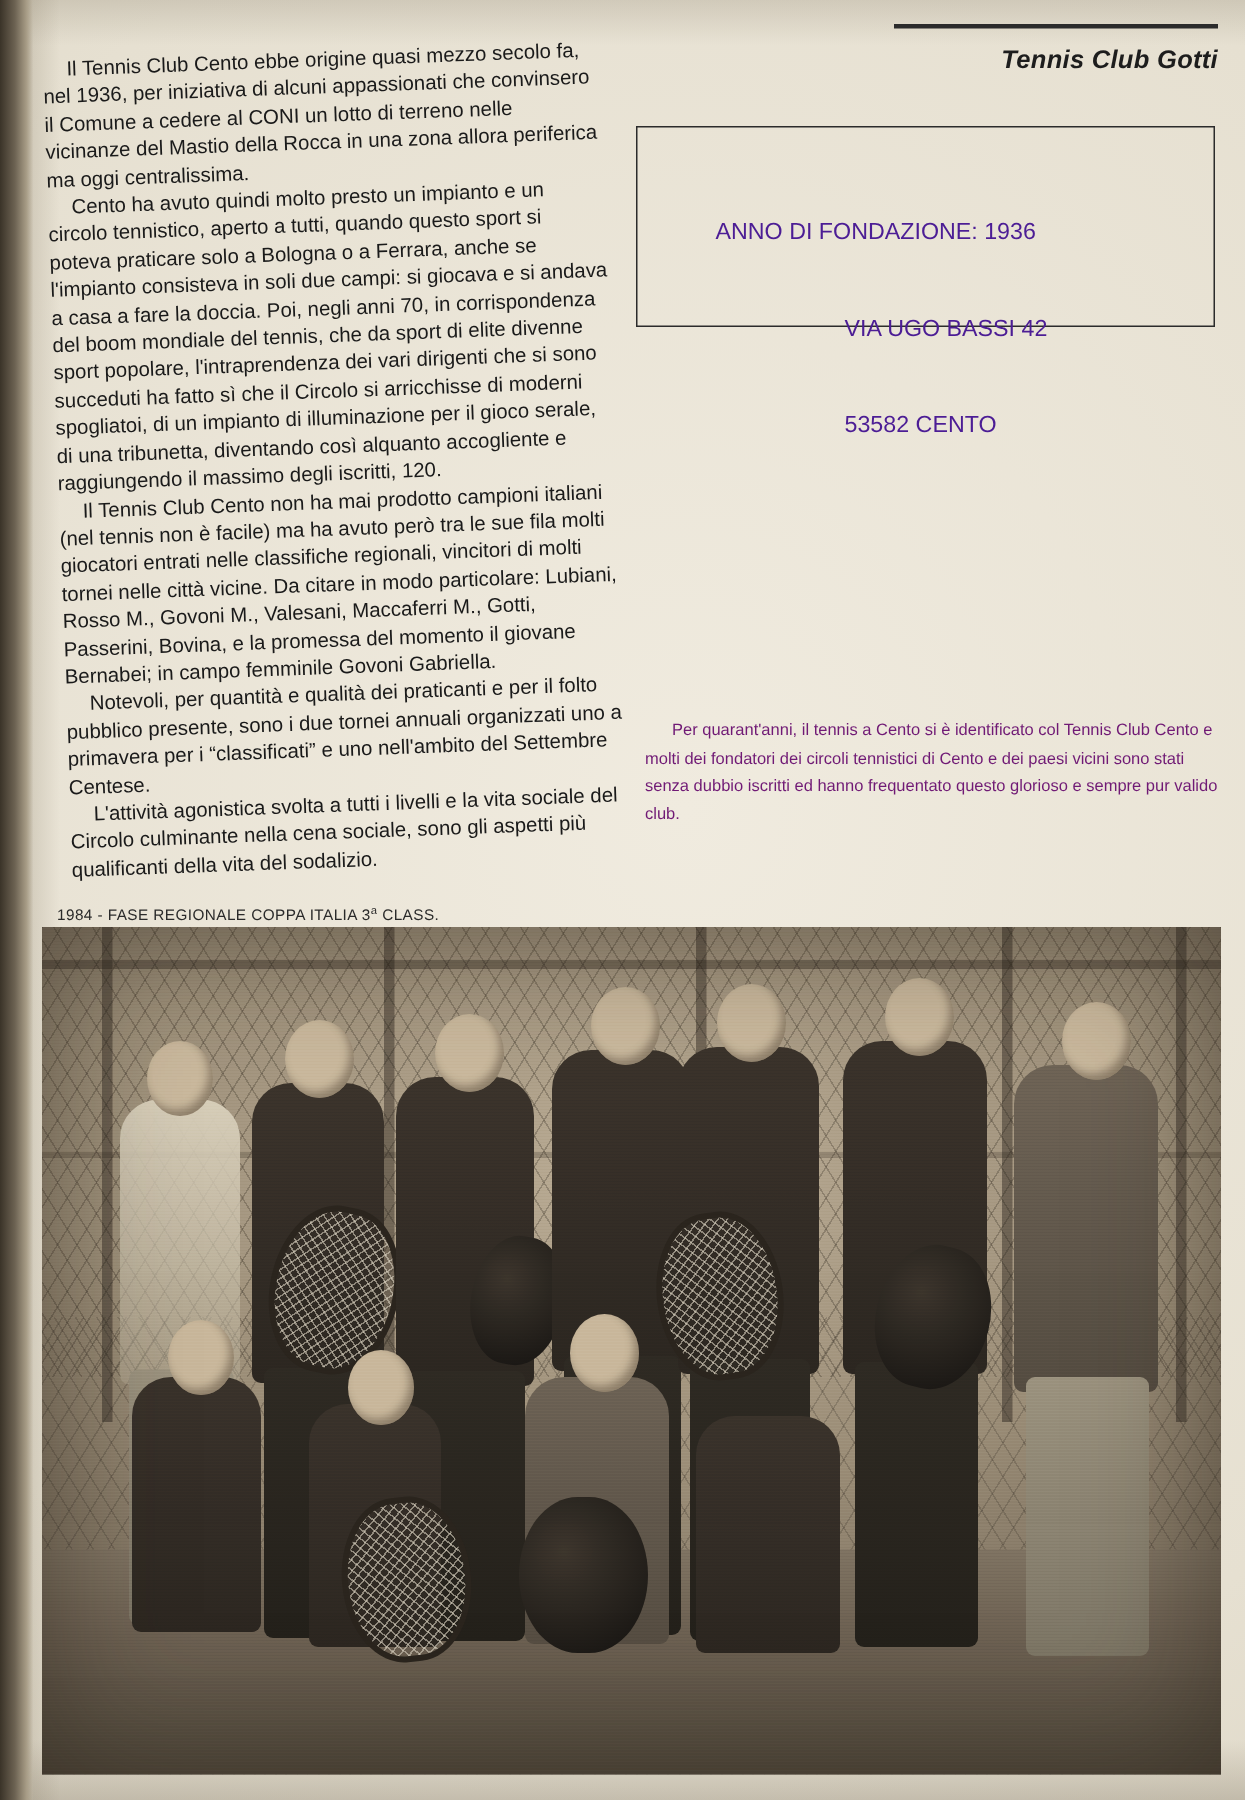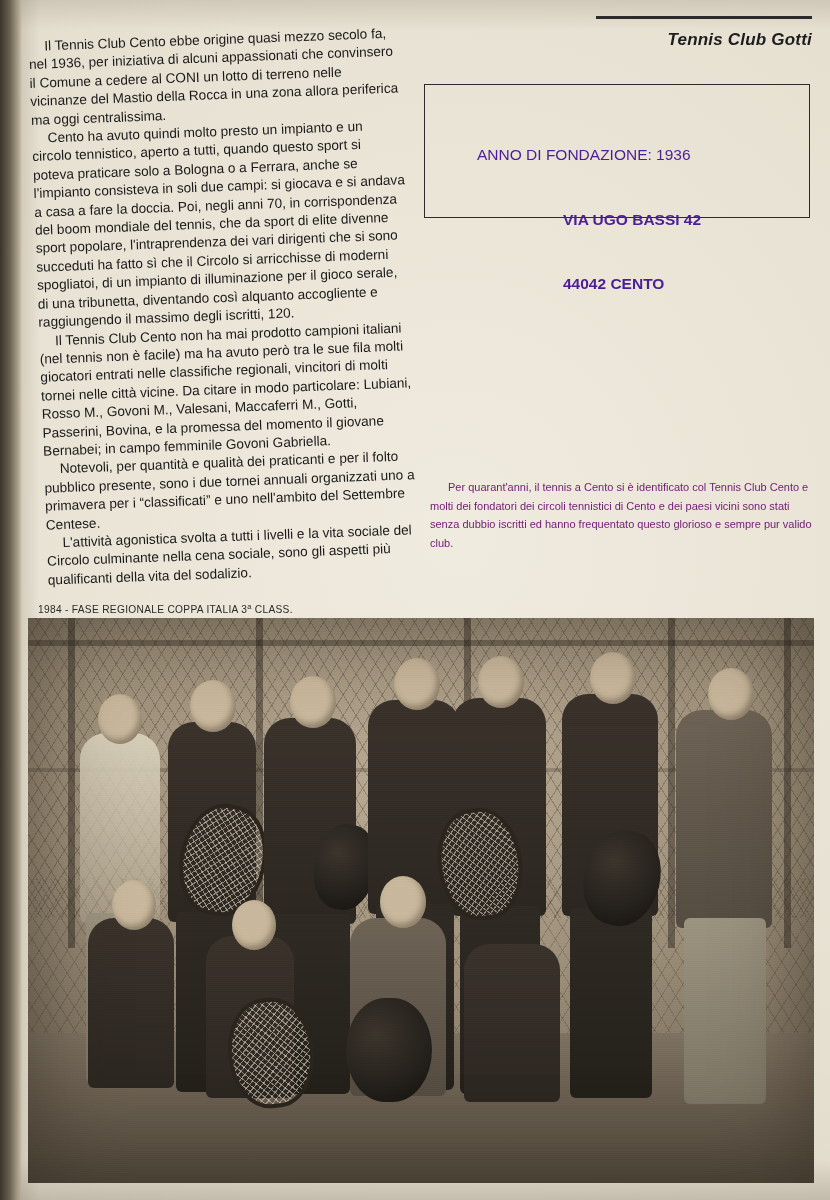--- a/index.html
+++ b/index.html
@@ -72,21 +72,21 @@
   .info-lines {
     position: absolute;
     left: 52px;
     top: 16px;
     font-size: 15.5px;
     line-height: 21.5px;
     color: #4c1d95;
     white-space: pre;
   }
   .info-lines div { white-space: pre; }
-  .indent { padding-left: 86px; font-weight: bold; }
+  .indent { padding-left: 86px; }
 
   
   .col-left {
     position: absolute;
     left: 6px;
     top: 38px;
     width: 372px;
     font-size: 13.6px;
     line-height: 18.4px;
     color: #1a1a1a;
@@ -211,21 +211,21 @@
 
   <div id="content">
 
     <div class="top-rule"></div>
     <div class="page-header">Tennis Club Gotti</div>
 
     <div class="info-box">
       <div class="info-lines">
         <div>ANNO DI FONDAZIONE: 1936</div>
         <div class="indent">VIA UGO BASSI 42</div>
-        <div class="indent">44042 CENTO</div>
+        <div class="indent">53582 CENTO</div>
       </div>
     </div>
 
     <div class="col-left">
       <p>Il Tennis Club Cento ebbe origine quasi mezzo secolo fa, nel 1936, per iniziativa di alcuni appassionati che convinsero il Comune a cedere al CONI un lotto di terreno nelle vicinanze del Mastio della Rocca in una zona allora periferica ma oggi centralissima.</p>
       <p>Cento ha avuto quindi molto presto un impianto e un circolo tennistico, aperto a tutti, quando questo sport si poteva praticare solo a Bologna o a Ferrara, anche se l'impianto consisteva in soli due campi: si giocava e si andava a casa a fare la doccia. Poi, negli anni 70, in corrispondenza del boom mondiale del tennis, che da sport di elite divenne sport popolare, l'intraprendenza dei vari dirigenti che si sono succeduti ha fatto sì che il Circolo si arricchisse di moderni spogliatoi, di un impianto di illuminazione per il gioco serale, di una tribunetta, diventando così alquanto accogliente e raggiungendo il massimo degli iscritti, 120.</p>
       <p>Il Tennis Club Cento non ha mai prodotto campioni italiani (nel tennis non è facile) ma ha avuto però tra le sue fila molti giocatori entrati nelle classifiche regionali, vincitori di molti tornei nelle città vicine. Da citare in modo particolare: Lubiani, Rosso M., Govoni M., Valesani, Maccaferri M., Gotti, Passerini, Bovina, e la promessa del momento il giovane Bernabei; in campo femminile Govoni Gabriella.</p>
       <p>Notevoli, per quantità e qualità dei praticanti e per il folto pubblico presente, sono i due tornei annuali organizzati uno a primavera per i “classificati” e uno nell'ambito del Settembre Centese.</p>
       <p>L'attività agonistica svolta a tutti i livelli e la vita sociale del Circolo culminante nella cena sociale, sono gli aspetti più qualificanti della vita del sodalizio.</p>
     </div>

